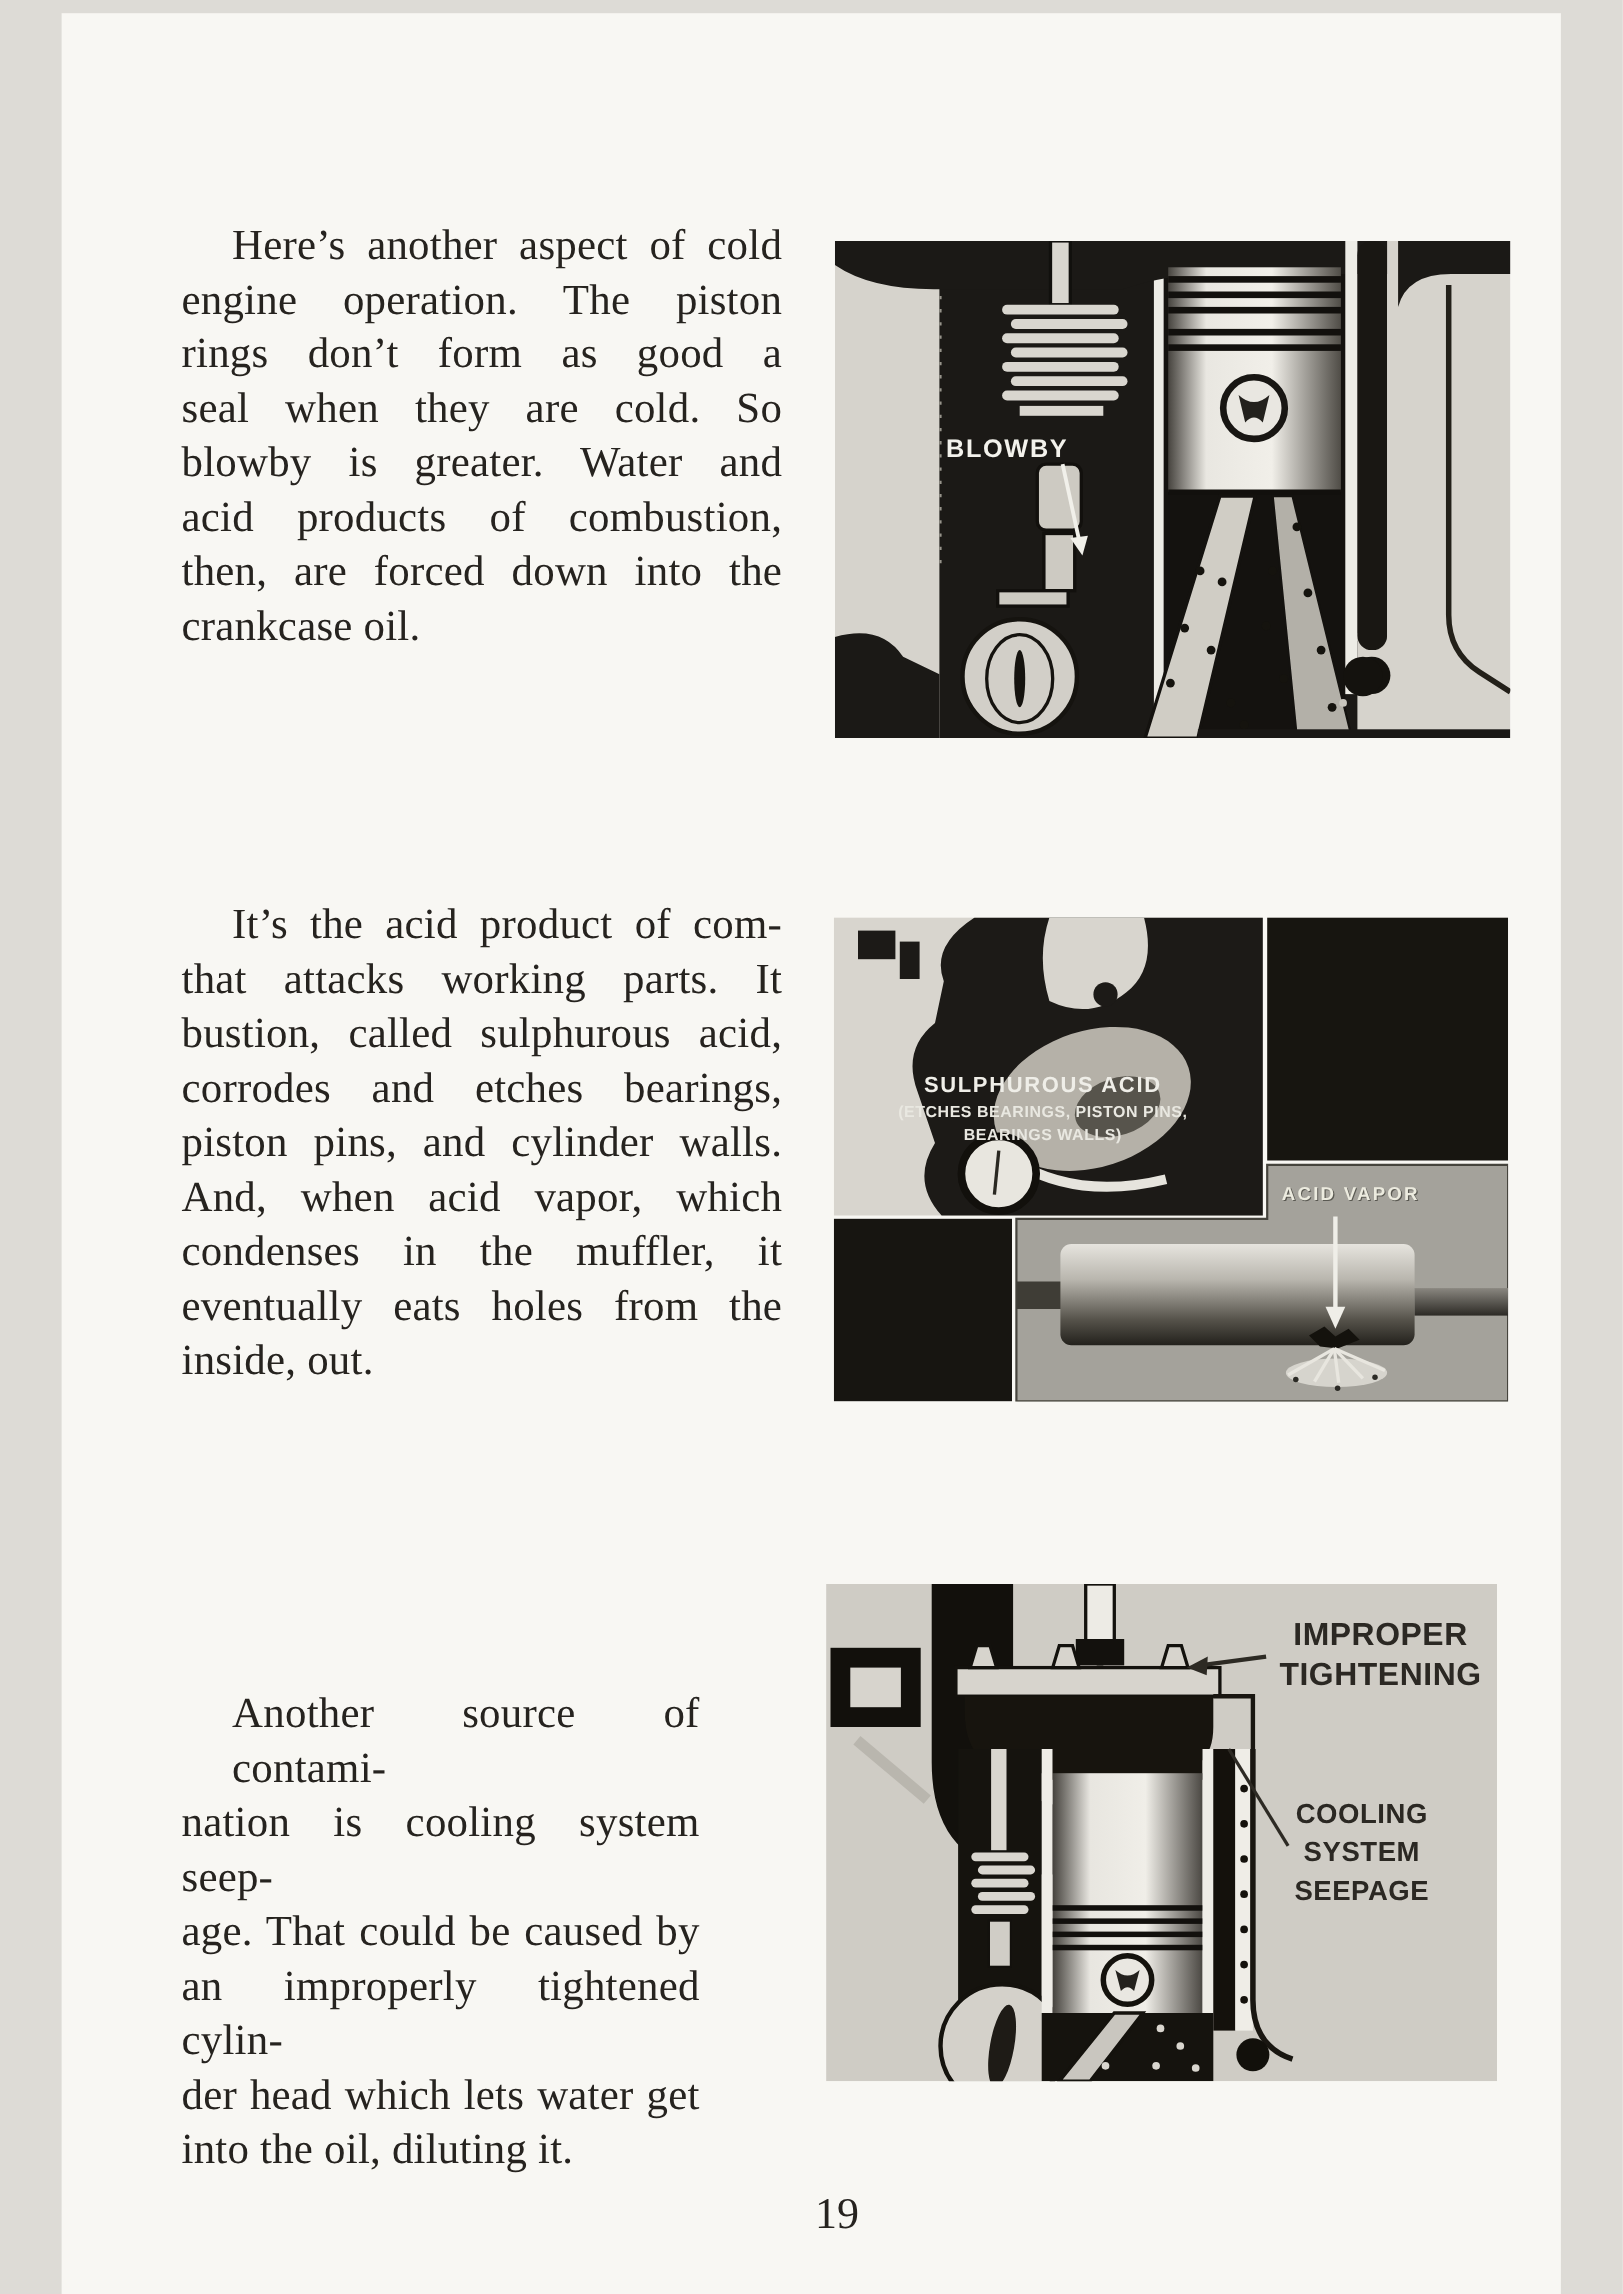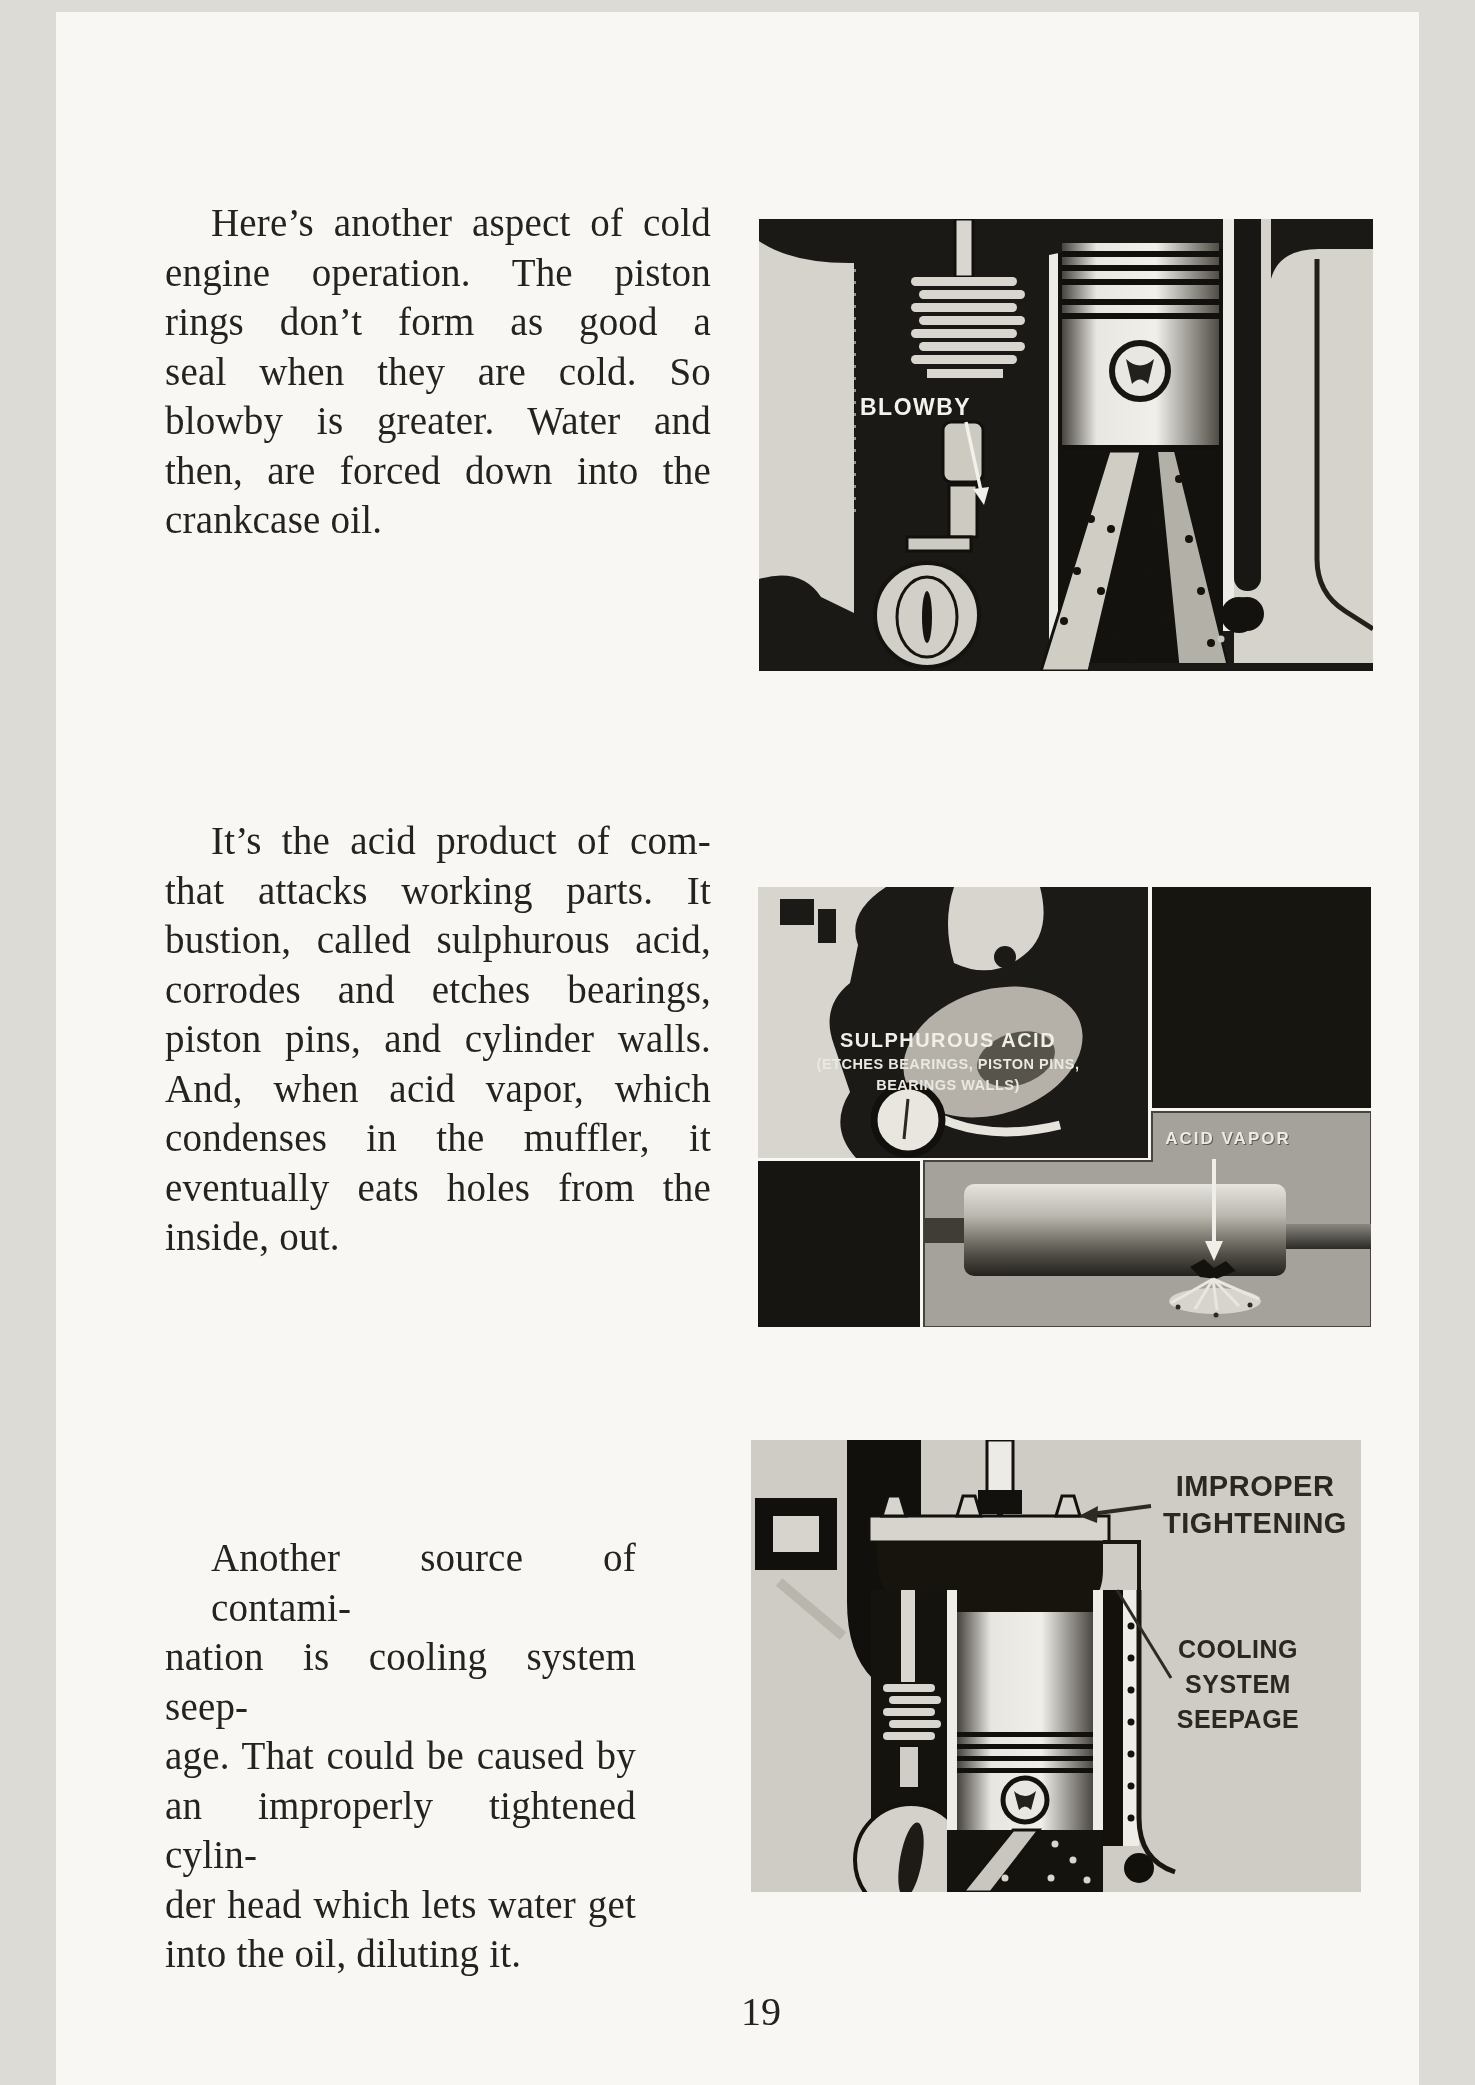--- a/index.html
+++ b/index.html
@@ -16,21 +16,21 @@
   }
   #para-1{top:186px;}
   #para-2{top:804px;}
   #para-3{top:1521px;width:471px;}
   .para .line{text-align:justify;text-align-last:justify;-moz-text-align-last:justify;}
   .para .line.first{padding-left:46px;}
   .para .line.last{text-align-last:left;-moz-text-align-last:left;}
   
   .fig{position:absolute;}
   #fig-blowby {left:703px;top:207px;width:614px;height:452px;}
-  #fig-acid   {left:702px;top:875px;width:613px;height:440px;}
+  #fig-acid   {left:702px;top:822px;width:613px;height:440px;}
   #fig-seepage{left:695px;top:1428px;width:610px;height:452px;border-radius:24px;}
   .fig svg{position:absolute;left:0;top:0;width:100%;height:100%;display:block;}
   .fig-label{
     position:absolute;font-family:"Liberation Sans","DejaVu Sans",sans-serif;
     font-weight:bold;z-index:2;
   }
   #label-blowby{left:101px;top:175px;width:135px;text-align:left;
     font-size:23px;letter-spacing:1.5px;color:#f3f2ec;}
   #label-sulph-1{left:40px;top:142px;width:300px;text-align:center;
     font-size:20px;letter-spacing:1.5px;color:#efeee8;}
@@ -55,20 +55,21 @@
 <body>
 
 <div class="page">
 
   <div class="para" id="para-1">
     <div class="line first">Here’s another aspect of cold</div>
     <div class="line">engine operation.  The piston</div>
     <div class="line">rings don’t form as good a</div>
     <div class="line">seal when they are cold.  So</div>
     <div class="line">blowby is greater.  Water and</div>
+    <div class="line">acid products of combustion,</div>
     <div class="line">then, are forced down into the</div>
     <div class="line last">crankcase oil.</div>
   </div>
 
   <div class="para" id="para-2">
     <div class="line first">It’s the acid product of com-</div>
     <div class="line">that attacks working parts.  It</div>
     <div class="line">bustion, called sulphurous acid,</div>
     <div class="line">corrodes and etches bearings,</div>
     <div class="line">piston pins, and cylinder walls.</div>

